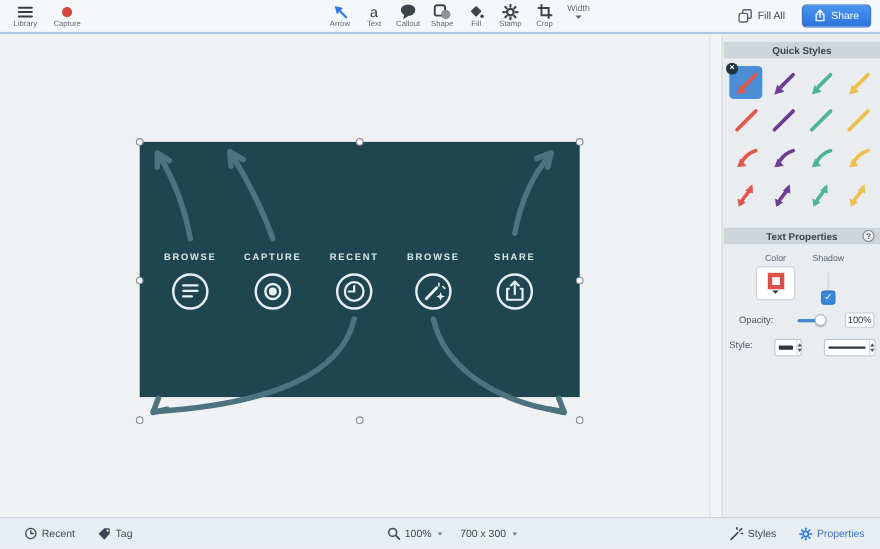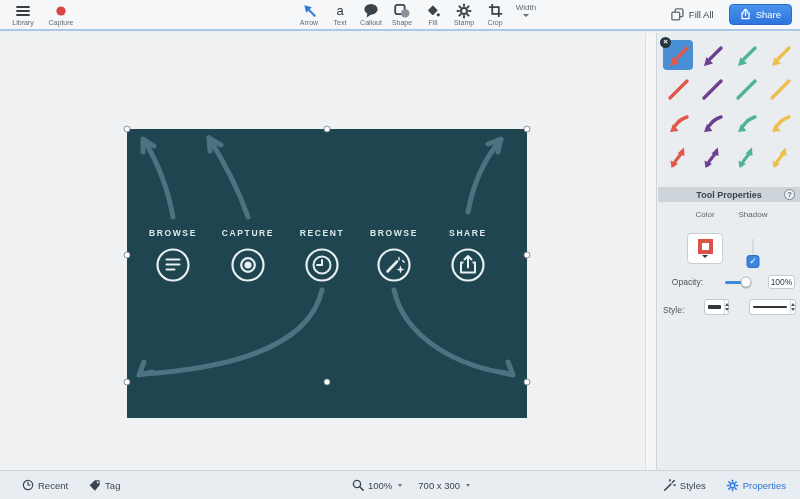--- a/index.html
+++ b/index.html
@@ -21,52 +21,52 @@
   .more-word{font-size:8px;color:#5f6a73;line-height:10px}
   .caret-dn{width:0;height:0;border-left:3px solid transparent;border-right:3px solid transparent;border-top:3.5px solid #5f6a73}
   .copyall{display:flex;align-items:center;gap:5px;font-size:9.5px;color:#3e4953}
   .share-btn{display:flex;align-items:center;gap:5px;background:linear-gradient(#4a93ec,#2d74dd);border:1px solid #2b6cc9;color:#fff;font-size:9.5px;padding:3px 10px 4px;border-radius:4px}
 
   
   .workspace{position:absolute;top:33px;left:0;right:0;bottom:29px}
   .canvas-area{position:absolute;left:0;top:0;width:645px;height:100%;background:#eff1f2}
   .scroll-strip{position:absolute;left:645px;top:0;width:12px;height:100%;background:#f3f5f6;border-left:1px solid #dadfe3;border-right:1px solid #cdd3d8}
 
-  .artboard{position:absolute;left:127px;top:96px;width:400px;height:289px;background:#1f4551}
+  .artboard{position:absolute;left:127px;top:96px;width:400px;height:232px;background:#1f4551}
   .ab-label{position:absolute;top:99px;width:96px;text-align:center;font-size:8.5px;font-weight:bold;letter-spacing:1.6px;color:#dde8ea;transform:translateX(-50%)}
   .handle{position:absolute;width:7px;height:7px;background:#fff;border:1px solid #848e96;border-radius:50%;transform:translate(-50%,-50%)}
 
   
   .sidebar{position:absolute;left:658px;right:0;top:0;height:100%;background:#e9edf0}
   .panel-header{position:relative;margin-top:5px;height:15px;background:#cdd4da;display:flex;align-items:center;justify-content:center;font-size:9px;font-weight:bold;color:#3a454f}
   .help-btn{position:absolute;right:5px;top:2px;width:11px;height:11px;border:1px solid #76828c;border-radius:50%;font-size:7.5px;line-height:9px;text-align:center;color:#5a646e;background:#eef1f3}
   .styles-grid{display:grid;grid-template-columns:repeat(4,30px);gap:4px;justify-content:center;padding:7px 0 10px}
   .tile{position:relative;width:30px;height:30px;display:flex;align-items:center;justify-content:center;border-radius:4px}
   .tile.sel{background:#4a8fd6}
   .badge{position:absolute;top:-3px;left:-3px;width:11px;height:11px;border-radius:50%;background:#223642;color:#fff;font-size:8px;line-height:10px;text-align:center;font-weight:bold}
   .t-red{color:#e0574b}.t-purple{color:#6d3f92}.t-teal{color:#4fb397}.t-yellow{color:#edc04e}
 
   .prop-swatches{display:flex;justify-content:center;gap:12px;padding:8px 0 2px}
-  .swatch-col{display:flex;flex-direction:column;align-items:center;gap:14px}
+  .swatch-col{display:flex;flex-direction:column;align-items:center;gap:3px}
   .swatch-label{font-size:8px;color:#5a646e}
   .color-swatch{width:36px;height:31px;background:#fff;border:1px solid #c6cdd3;border-radius:4px;display:flex;flex-direction:column;align-items:center;justify-content:center;gap:1px}
   .red-sq{width:15px;height:15px;border:4px solid #d9534b}
   .sw-caret{width:0;height:0;border-left:3px solid transparent;border-right:3px solid transparent;border-top:3px solid #30383f}
   .shadow-swatch{position:relative;width:36px;height:31px}
   .shadow-grid{width:33px;height:29px;margin:0 auto;background:#fff;border:1px solid #d6dbe0;background-image:linear-gradient(#d6dbe0 1px,transparent 1px),linear-gradient(90deg,#d6dbe0 1px,transparent 1px);background-size:11px 10px}
   .shadow-check{position:absolute;left:50%;bottom:-4px;transform:translateX(-50%);width:13px;height:13px;background:#3a87dd;border:1px solid #2d6fc0;border-radius:3px;color:#fff;font-size:9px;line-height:11px;text-align:center}
 
   .slider-row{display:flex;align-items:center;margin:9px 5px 0;gap:22px}
   .slider-label{width:40px;text-align:right;font-size:8.5px;color:#4a545e}
   .slider{position:relative;flex:1;height:3px;border-radius:2px;background:#c6cdd3}
   .slider-fill{position:absolute;left:0;top:0;height:100%;border-radius:2px;background:#3f87d8}
   .slider-handle{position:absolute;top:50%;width:11px;height:11px;background:#fdfdfd;border:1px solid #b3bac1;border-radius:50%;transform:translate(-50%,-50%);box-shadow:0 1px 1px rgba(0,0,0,.25)}
   .value-box{width:27px;height:14px;background:#fff;border:1px solid #c3cad1;border-radius:3px;font-size:8.5px;color:#2f3942;display:flex;align-items:center;justify-content:center}
 
-  .style-row{display:flex;align-items:flex-end;margin:10px 5px 0;gap:20px}
+  .style-row{display:flex;align-items:flex-start;margin:10px 5px 0;gap:20px}
   .dd{height:16px;background:#fff;border:1px solid #c3cad1;border-radius:3px;display:flex;align-items:stretch}
   .dd-content{flex:1;display:flex;align-items:center;justify-content:center;padding:0 3px}
   .dd-step{width:9px;border-left:1px solid #d4d9dd;display:flex;flex-direction:column;align-items:center;justify-content:center;gap:2px}
   .tri-up{width:0;height:0;border-left:2.5px solid transparent;border-right:2.5px solid transparent;border-bottom:3px solid #4a545e}
   .tri-dn{width:0;height:0;border-left:2.5px solid transparent;border-right:2.5px solid transparent;border-top:3px solid #4a545e}
   .dash-short{width:13px;height:3.5px;background:#2f363c;border-radius:1px}
   .dash-long{width:34px;height:2px;background:#2f363c;border-radius:1px}
 
   
   .statusbar{position:absolute;left:0;bottom:0;right:0;height:29px;background:#e8edf2;border-top:1px solid #ccd3da;font-size:9.5px;color:#3c4652}
@@ -272,20 +272,23 @@
         <span class="handle" style="left:0;top:253px"></span>
         <span class="handle" style="left:200px;top:253px"></span>
         <span class="handle" style="left:400px;top:253px"></span>
       </div>
     </div>
 
     <div class="scroll-strip"></div>
 
     <aside class="sidebar">
 
+      <div class="panel-header">
+        <span>Quick Styles</span>
+      </div>
 
       <div class="styles-grid">
 
         <button class="tile sel t-red">
           <span class="badge">×</span>
           <svg width="24" height="24" viewBox="0 0 24 24">
               <line x1="21" y1="5" x2="10" y2="16" stroke="currentColor" stroke-width="3.4" stroke-linecap="round"></line>
               <polygon points="4,23 13,20.5 6.5,14" fill="currentColor"></polygon>
             </svg>
         </button>
@@ -378,21 +381,21 @@
         <button class="tile t-yellow">
           <svg width="24" height="24" viewBox="0 0 24 24">
               <path d="M7.5,20 C9.5,13 14.5,12 16.5,6" fill="none" stroke="currentColor" stroke-width="3.2" stroke-linecap="round"></path>
               <polygon points="18,2.5 18.5,11 11.5,8.5" fill="currentColor"></polygon>
               <polygon points="5.5,23 12,19 4.5,15.5" fill="currentColor"></polygon>
             </svg>
         </button>
       </div>
 
       <div class="panel-header">
-        <span>Tool Properties</span>
+        <span>Text Properties</span>
         <button class="help-btn">?</button>
       </div>
 
       <div class="prop-swatches">
         <div class="swatch-col">
           <span class="swatch-label">Color</span>
           <button class="color-swatch">
             <span class="red-sq"></span>
             <span class="sw-caret"></span>
           </button>

